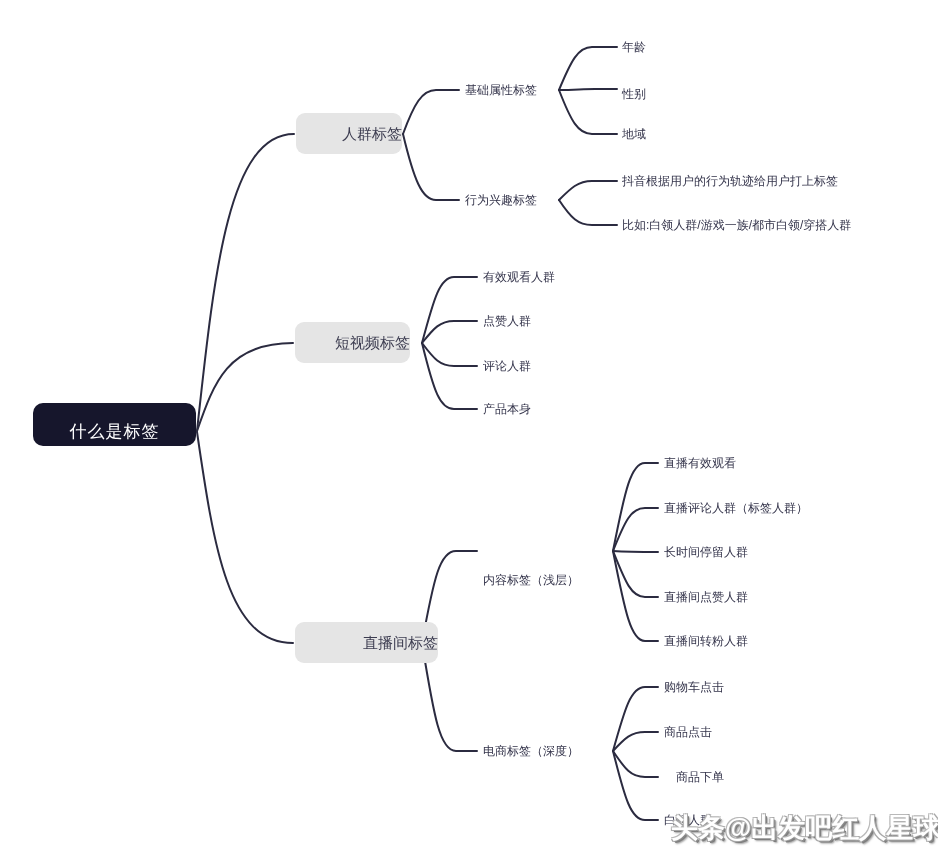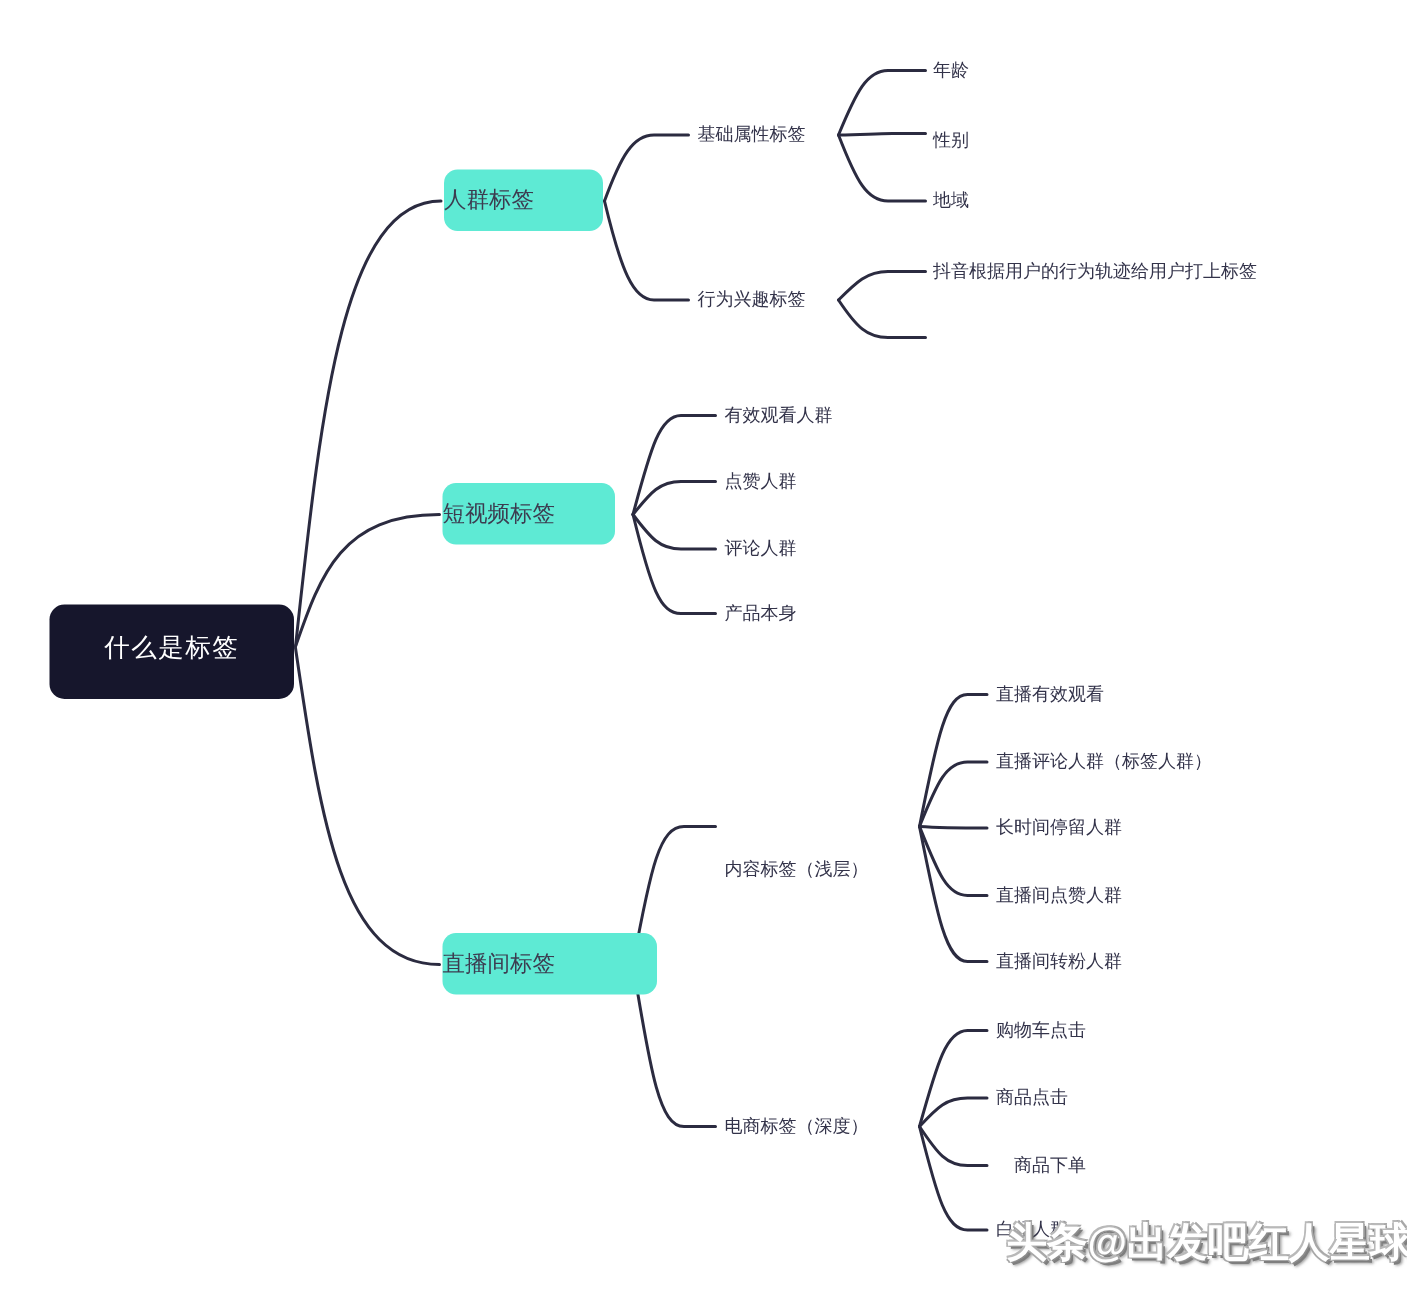--- a/index.html
+++ b/index.html
@@ -10,37 +10,37 @@
     background: #ffffff;
     overflow: hidden;
     font-family: "Liberation Sans", "DejaVu Sans", sans-serif;
   }
   #wires { position: absolute; left: 0; top: 0; width: 938px; height: 865px; }
   #wires path { fill: none; stroke: #2b2b40; stroke-width: 2; stroke-linecap: round; }
 
   .node { position: absolute; box-sizing: border-box; white-space: nowrap; }
 
   .node-root {
-    left: 33px; top: 403px; width: 163px; height: 63px;
+    left: 33px; top: 403px; width: 163px; height: 43px;
     background: #16162c;
     border-radius: 10px;
     color: #ffffff;
     font-size: 17px;
     line-height: 57px;
     text-align: center;
     letter-spacing: 1px;
   }
   .node-branch {
-    background: #5eead4;
+    background: #e5e5e5;
     border-radius: 9px;
     color: #3c3c50;
     font-size: 15px;
     height: 41px;
     line-height: 41px;
-    text-align: left;
+    text-align: right;
   }
   #branch-audience   { left: 296px; top: 113px; width: 106px; }
   #branch-shortvideo { left: 295px; top: 322px; width: 115px; }
   #branch-liveroom   { left: 295px; top: 622px; width: 143px; }
 
   .node-leaf {
     color: #33334a;
     font-size: 12px;
     transform: translateY(-50%);
   }
@@ -111,20 +111,21 @@
   <div id="branch-liveroom" class="node node-branch">直播间标签</div>
 
   <div class="node node-leaf" style="left:465px; top:90px;">基础属性标签</div>
   <div class="node node-leaf" style="left:465px; top:200px;">行为兴趣标签</div>
 
   <div class="node node-leaf" style="left:622px; top:47px;">年龄</div>
   <div class="node node-leaf" style="left:622px; top:94px;">性别</div>
   <div class="node node-leaf" style="left:622px; top:134px;">地域</div>
 
   <div class="node node-leaf" style="left:622px; top:181px;">抖音根据用户的行为轨迹给用户打上标签</div>
+  <div class="node node-leaf" style="left:622px; top:225px;">比如:白领人群/游戏一族/都市白领/穿搭人群</div>
 
   <div class="node node-leaf" style="left:483px; top:277px;">有效观看人群</div>
   <div class="node node-leaf" style="left:483px; top:321px;">点赞人群</div>
   <div class="node node-leaf" style="left:483px; top:366px;">评论人群</div>
   <div class="node node-leaf" style="left:483px; top:409px;">产品本身</div>
 
   <div class="node node-leaf" style="left:483px; top:580px;text-align:right;">内容标签（浅层）</div>
   <div class="node node-leaf" style="left:483px; top:751px;">电商标签（深度）</div>
 
   <div class="node node-leaf" style="left:664px; top:463px;">直播有效观看</div>

